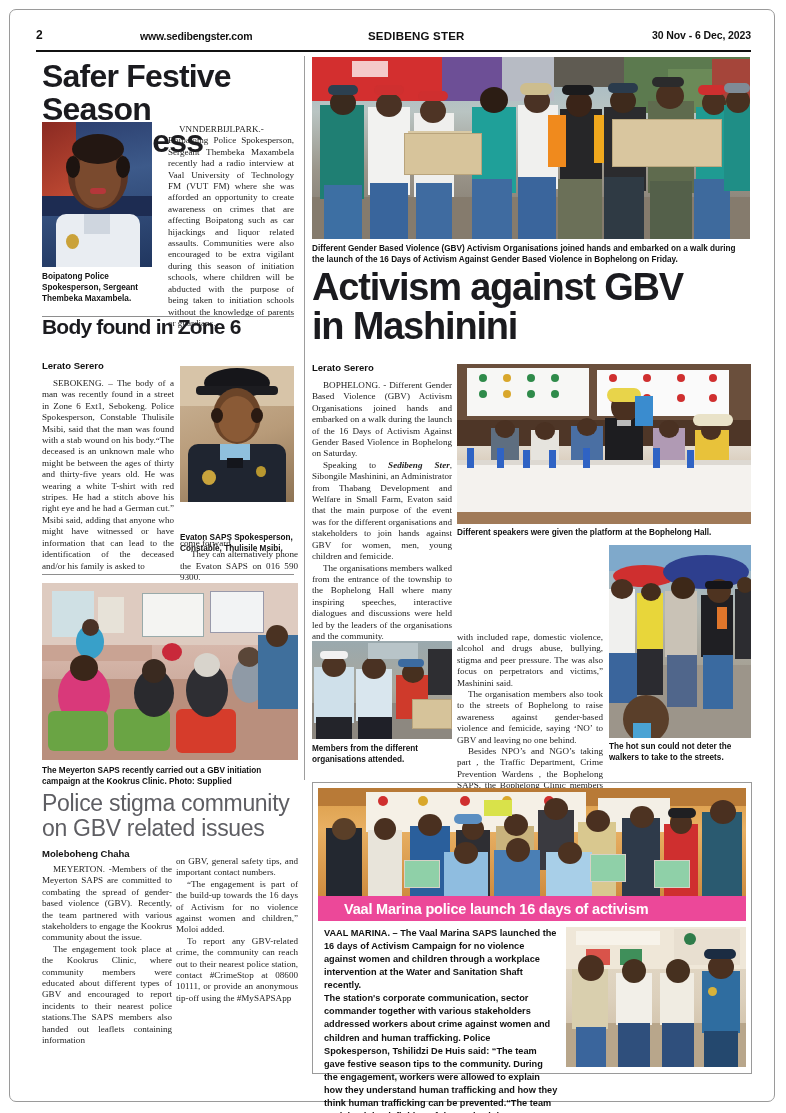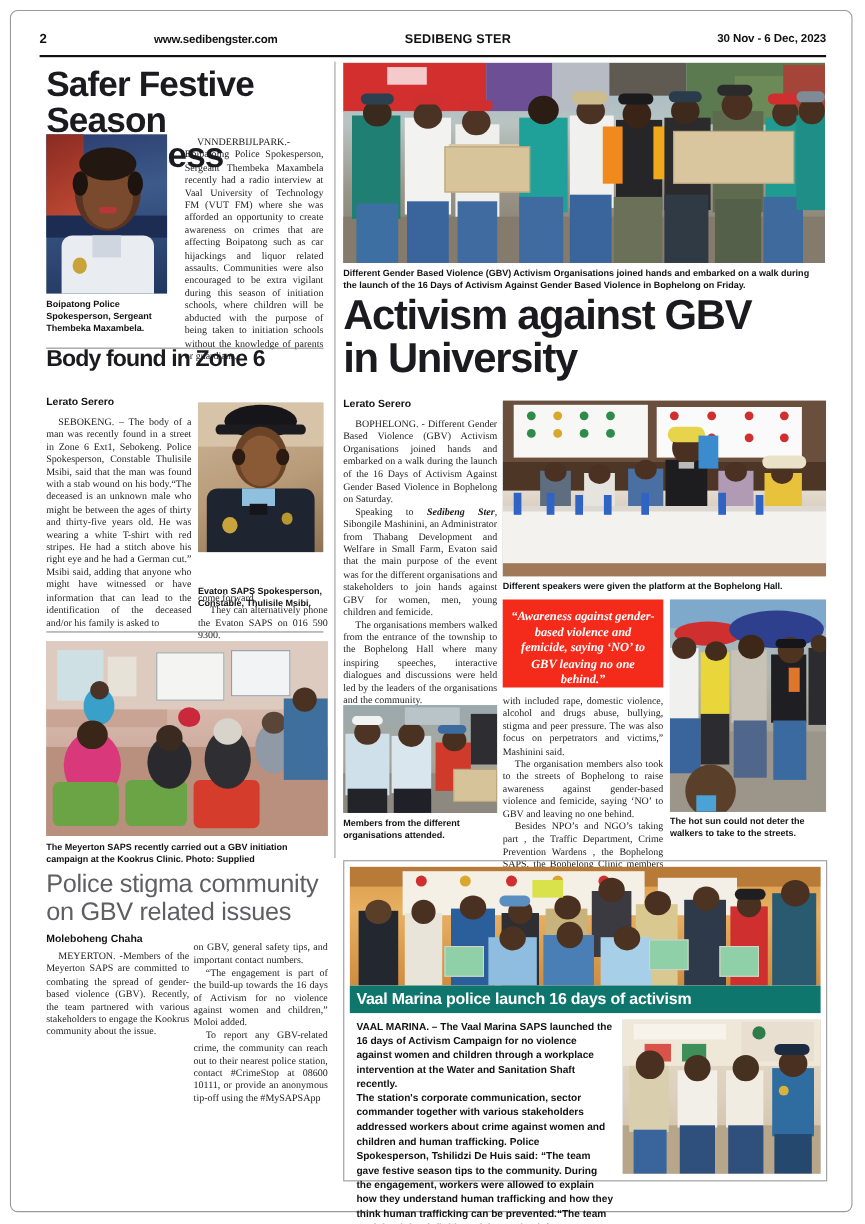--- a/index.html
+++ b/index.html
@@ -36,22 +36,22 @@
   
   .redquote{position:absolute;background:#f42a1b;color:#fff;box-sizing:border-box;
     font-family:"Liberation Serif",serif;font-style:italic;font-weight:bold;
     font-size:11.3px;line-height:1.26;text-align:center;padding:9px 7px 8px;}
 
   
   .inlinequote{font-family:"Liberation Serif",serif;font-style:italic;font-weight:bold;
     font-size:11.6px;line-height:1.3;color:#111;text-align:right;}
 
   
-  .darkbar{position:absolute;background:#0f766e;color:#fff;box-sizing:border-box;
-    font:bold 14.5px "Liberation Sans",sans-serif;letter-spacing:-0.2px;display:flex;align-items:center;padding-left:6px;}
+  .darkbar{position:absolute;background:#ec4899;color:#fff;box-sizing:border-box;
+    font:bold 14.5px "Liberation Sans",sans-serif;letter-spacing:-0.2px;display:flex;align-items:center;padding-left:26px;}
 
   .vm-body{font-family:"Liberation Sans",sans-serif;font-size:9.2px;line-height:1.42;color:#111;font-weight:bold;text-align:left;}
   .vm-body p{margin:0;}
 
   .gray-hl{font-family:"Liberation Sans",sans-serif;font-weight:normal;color:#5e5e63;font-size:23px;line-height:1.1;letter-spacing:-0.3px;}
 
   .bi{font-style:italic;font-weight:bold;}
 </style>
 </head>
 <body>
@@ -156,20 +156,21 @@
   </div>
   <div class="cap" style="position:absolute;left:42px;top:766px;width:256px;">The Meyerton SAPS recently carried out a GBV initiation campaign at the Kookrus Clinic. Photo: Supplied</div>
 
   <div class="gray-hl" style="position:absolute;left:42px;top:791px;width:256px;">Police stigma community on GBV related issues</div>
 
   <div class="byline" style="position:absolute;left:42px;top:848px;">Moleboheng Chaha</div>
 
   <div style="position:absolute;left:42px;top:864px;width:130px;">
     <div class="body-serif">
       <p>MEYERTON. -Members of the Meyerton SAPS are committed to combating the spread of gender-based violence (GBV). Recently, the team partnered with various stakeholders to engage the Kookrus community about the issue.</p>
+      <p>The engagement took place at the Kookrus Clinic, where community members were educated about different types of GBV and encouraged to report incidents to their nearest police stations.The SAPS members also handed out leaflets containing information</p>
     </div>
   </div>
 
   <div class="body-serif" style="position:absolute;left:176px;top:856px;width:122px;">
     <p class="noind">on GBV, general safety tips, and important contact numbers.</p>
     <p>“The engagement is part of the build-up towards the 16 days of Activism for no violence against women and children,” Moloi added.</p>
     <p>To report any GBV-related crime, the community can reach out to their nearest police station, contact #CrimeStop at 08600 10111, or provide an anonymous tip-off using the #MySAPSApp</p>
   </div>
 
   <div class="photo" style="left:312px;top:57px;width:438px;height:182px;">
@@ -236,21 +237,21 @@
       <div class="rect" style="left:412px;top:26px;width:26px;height:10px;background:#7f8b96;border-radius:5px;"></div>
 
       <div class="rect" style="left:92px;top:76px;width:76px;height:40px;background:#d7c49b;border:1px solid #b9a47c;"></div>
       <div class="rect" style="left:300px;top:62px;width:108px;height:46px;background:#d9c69f;border:1px solid #bba87f;"></div>
     </div>
   </div>
 
   <div class="cap" style="position:absolute;left:312px;top:244px;width:438px;">Different Gender Based Violence (GBV) Activism Organisations joined hands and embarked on a walk during the launch of the 16 Days of Activism Against Gender Based Violence in Bophelong on Friday.</div>
 
   <div class="hl-black" style="position:absolute;left:312px;top:268px;width:440px;font-size:38px;letter-spacing:-1.2px;">Activism against GBV</div>
-  <div class="hl-black" style="position:absolute;left:312px;top:307px;width:440px;font-size:38px;letter-spacing:-1.2px;">in University</div>
+  <div class="hl-black" style="position:absolute;left:312px;top:307px;width:440px;font-size:38px;letter-spacing:-1.2px;">in Mashinini</div>
 
   <div class="byline" style="position:absolute;left:312px;top:362px;">Lerato Serero</div>
 
   <div class="body-serif" style="position:absolute;left:312px;top:380px;width:140px;">
     <p>BOPHELONG. - Different Gender Based Violence (GBV) Activism Organisations joined hands and embarked on a walk during the launch of the 16 Days of Activism Against Gender Based Violence in Bophelong on Saturday.</p>
     <p><span>Speaking to </span><span class="bi">Sedibeng Ster</span><span>, Sibongile Mashinini, an Administrator from Thabang Development and Welfare in Small Farm, Evaton said that the main purpose of the event was for the different organisations and stakeholders to join hands against GBV for women, men, young children and femicide.</span></p>
     <p>The organisations members walked from the entrance of the township to the Bophelong Hall where many inspiring speeches, interactive dialogues and discussions were held led by the leaders of the organisations and the community.</p>
     <p>“Awareness and the issues dealt</p>
   </div>
 
@@ -324,21 +325,20 @@
       <div class="rect" style="left:66px;top:86px;width:7px;height:18px;background:#2f63c4;"></div>
       <div class="rect" style="left:92px;top:86px;width:7px;height:18px;background:#2f63c4;"></div>
       <div class="rect" style="left:126px;top:84px;width:7px;height:20px;background:#2f63c4;"></div>
       <div class="rect" style="left:196px;top:84px;width:7px;height:20px;background:#2f63c4;"></div>
       <div class="rect" style="left:230px;top:86px;width:7px;height:18px;background:#2f63c4;"></div>
       <div class="rect" style="left:0;top:148px;width:294px;height:12px;background:#a07a58;"></div>
     </div>
   </div>
   <div class="cap" style="position:absolute;left:457px;top:528px;width:294px;">Different speakers were given the platform at the Bophelong Hall.</div>
 
-  <div class="redquote" style="left:457px;top:545px;width:146px;height:80px;">“Awareness against gender-based violence and femicide, saying ‘NO’ to GBV leaving no one behind.”</div>
 
   <div class="body-serif" style="position:absolute;left:457px;top:632px;width:146px;">
     <p class="noind">with included rape, domestic violence, alcohol and drugs abuse, bullying, stigma and peer pressure. The was also focus on perpetrators and victims,” Mashinini said.</p>
     <p>The organisation members also took to the streets of Bophelong to raise awareness against gender-based violence and femicide, saying ‘NO’ to GBV and leaving no one behind.</p>
     <p>Besides NPO’s and NGO’s taking part , the Traffic Department, Crime Prevention Wardens , the Bophelong SAPS, the Bophelong Clinic members also took part on that day.</p>
   </div>
 
   <div class="photo" style="left:609px;top:545px;width:142px;height:193px;">
     <div class="ph-in" style="background:linear-gradient(180deg,#8fb6d4 0%,#b3b8b2 34%,#a39c8f 70%,#8b8478 100%);">
       <div class="rect" style="left:0;top:0;width:142px;height:26px;background:#7fa9cb;"></div>

